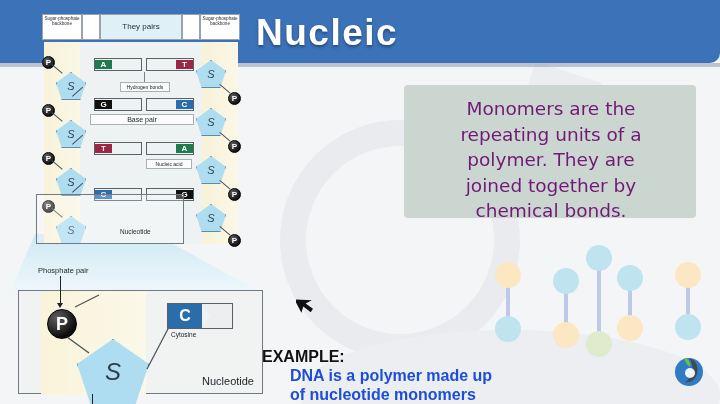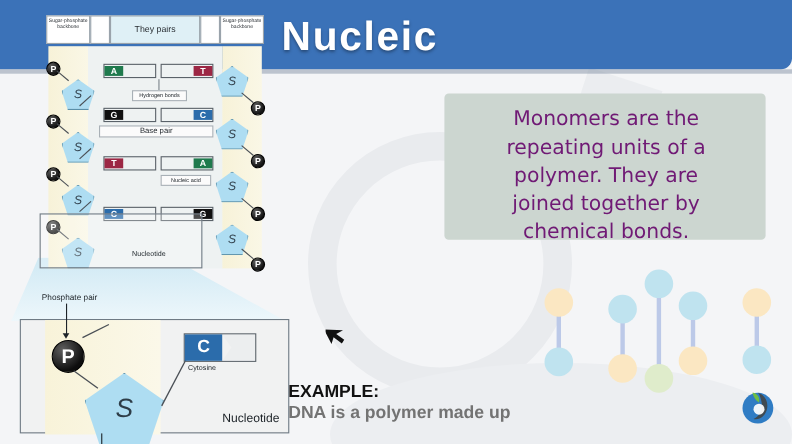--- a/index.html
+++ b/index.html
@@ -294,21 +294,21 @@
   
   #cursor-arrow { position: absolute; left: 296px; top: 292px; z-index: 6; }
   #example-block {
     position: absolute;
     left: 262px; top: 336px;
     width: 288px;
     z-index: 6;
     margin-top: 12px;
   }
   #example-heading { font-size: 16px; font-weight: bold; color: #111; }
-  #example-line1, #example-line2 { font-size: 16px; font-weight: bold; color: #737373; line-height: 1.2; }
+  #example-line1, #example-line2 { font-size: 16px; font-weight: bold; color: #1d4ed8; line-height: 1.2; padding-left: 28px; }
 
   
   .molecule { position: absolute; z-index: 2; }
   .mol-bar {
     position: absolute;
     width: 4px;
     background: #bcc9e8;
     left: 11px; top: 12px;
     border-radius: 2px;
   }
@@ -451,20 +451,21 @@
 chemical bonds.</div>
 
 <div id="cursor-arrow">
   <svg width="22" height="24" viewBox="0 0 22 24">
     <path d="M2 2 L2 17 L6.5 12.5 L10.5 21 L14 19 L10 11 L17 11 Z" fill="#111" transform="rotate(-28 11 12)"></path>
   </svg>
 </div>
 <div id="example-block">
   <div id="example-heading">EXAMPLE:</div>
   <div id="example-line1">DNA is a polymer made up</div>
+  <div id="example-line2">of nucleotide monomers</div>
 </div>
 
 <div class="molecule" style="left:495px; top:262px; width:26px; height:80px;">
   <div class="mol-bar" style="height:56px;"></div>
   <div class="mol-dot" style="top:0;   background:#fbe7c2;"></div>
   <div class="mol-dot" style="top:54px; background:#bfe3ef;"></div>
 </div>
 <div class="molecule" style="left:553px; top:268px; width:26px; height:80px;">
   <div class="mol-bar" style="height:56px;"></div>
   <div class="mol-dot" style="top:0;   background:#bfe3ef;"></div>

